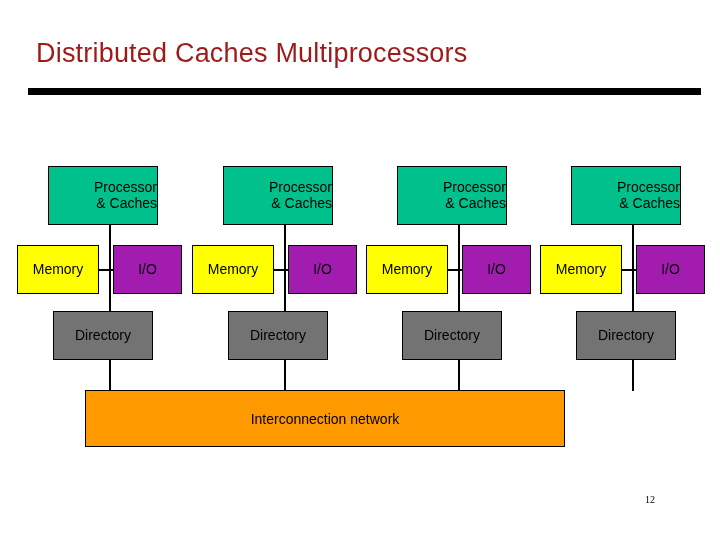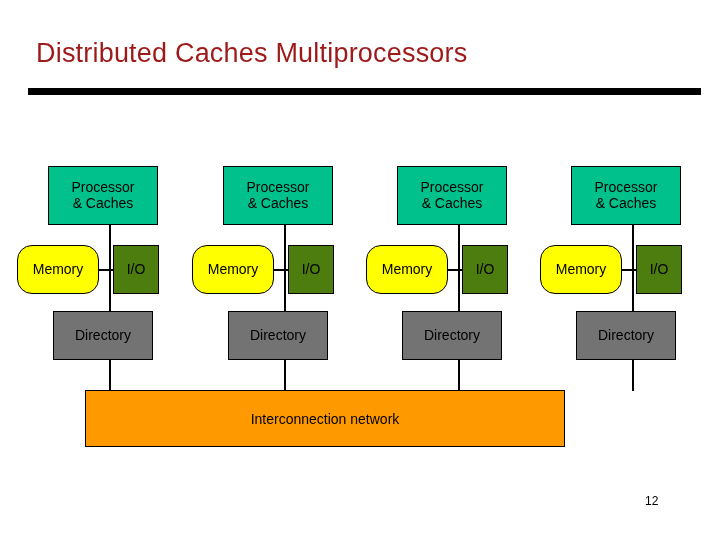--- a/index.html
+++ b/index.html
@@ -73,39 +73,39 @@
   }
 
   .proc-box {
     left: 31px;
     top: 166px;
     width: 110px;
     height: 59px;
     background: #00c08c;
     font-size: 14px;
     flex-direction: column;
+    align-items: flex-end;
   }
   .proc-box span { display: block; }
 
   .mem-box {
     left: 0px;
     top: 245px;
     width: 82px;
     height: 49px;
     background: #ffff00;
     font-size: 14px;
-    border-radius: 15px;
   }
 
   .io-box {
     left: 96px;
     top: 245px;
-    width: 46px;
+    width: 69px;
     height: 49px;
-    background: #4d7c0f;
+    background: #a21caf;
     font-size: 14px;
   }
 
   .dir-box {
     left: 0px;
     top: 311px;
     width: 100px;
     height: 49px;
     background: #737373;
     font-size: 14px;
@@ -158,23 +158,23 @@
     font-size: 14px;
     color: #000000;
     font-family: "Liberation Sans", sans-serif;
   }
 
   
   #page-number {
     position: absolute;
     left: 645px;
     top: 494px;
-    font-size: 12px;
+    font-size: 10px;
     color: #000000;
-    font-family: Liberation Sans, sans-serif;
+    font-family: Liberation Serif, serif;
   }
 </style>
 </head>
 <body>
 
 <div id="slide">
 
   <div id="slide-title">Distributed Caches Multiprocessors</div>
 
   <div id="title-rule"></div>

